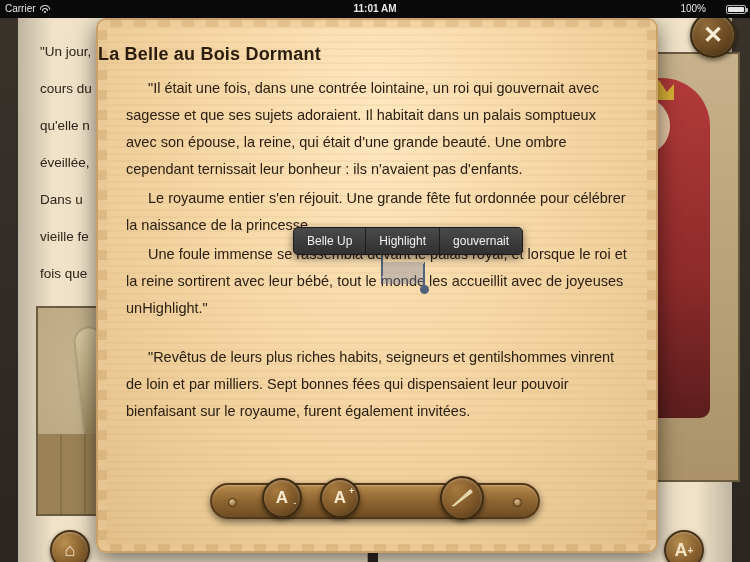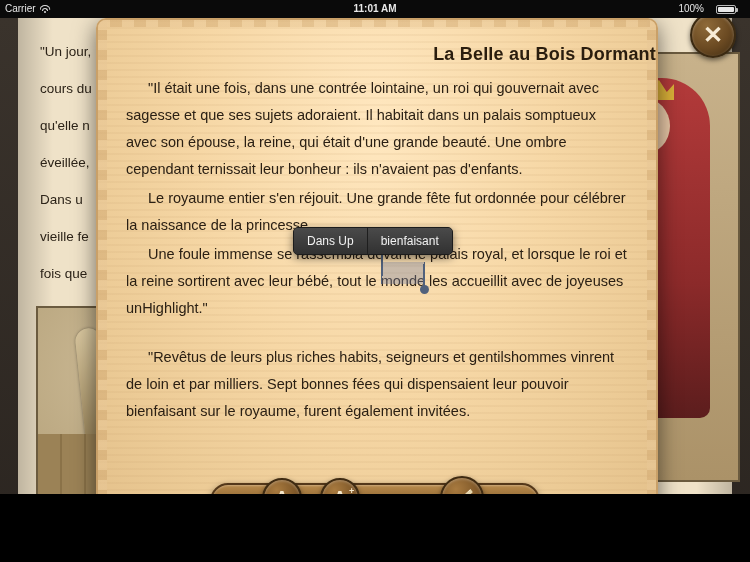--- a/index.html
+++ b/index.html
@@ -5,21 +5,21 @@
   * { box-sizing: border-box; }
   html, body {
     margin: 0; padding: 0;
     width: 750px; height: 562px;
     overflow: hidden;
     font-family: "Liberation Sans", sans-serif;
     background: #000;
   }
   #screen {
     position: relative;
-    width: 750px; height: 494px;
+    width: 750px; height: 562px;
     overflow: hidden;
     background: #2b2b2b;
   }
 
   
   #statusbar {
     position: absolute; top: 0; left: 0;
     width: 750px; height: 18px;
     background: #0a0a0a;
     color: #e8e8e8;
@@ -30,22 +30,22 @@
     z-index: 60;
   }
   #statusbar .sb-left {
     display: flex; align-items: center; gap: 4px;
     padding-left: 5px; width: 200px;
   }
   #statusbar .sb-center {
     flex: 1; text-align: center; font-weight: bold; font-size: 10px;
   }
   #statusbar .sb-right {
-    width: 200px; text-align: right; padding-right: 14px;
-    display: flex; align-items: center; justify-content: flex-end; gap: 12px;
+    width: 200px; text-align: right; padding-right: 4px;
+    display: flex; align-items: center; justify-content: flex-end; gap: 20px;
   }
   .wifi-icon { display: inline-block; width: 11px; height: 9px; position: relative; }
   .wifi-icon i {
     position: absolute; left: 50%; transform: translateX(-50%);
     border: 1.5px solid #ddd; border-bottom: none;
     border-radius: 50% 50% 0 0 / 100% 100% 0 0;
   }
   .wifi-icon i.a { width: 11px; height: 5px; top: 0; }
   .wifi-icon i.b { width: 6px; height: 3px; top: 3px; }
   .wifi-icon i.c { width: 2px; height: 2px; top: 6px; background: #ddd; border: none; border-radius: 50%; }
@@ -187,21 +187,21 @@
   .edge.right { right: 0; top: 0; bottom: 0; width: 9px;
     background: repeating-linear-gradient(180deg, #e8c796 0 10px, #d3ab74 10px 20px); }
   .edge.top { left: 0; right: 0; top: 0; height: 7px;
     background: repeating-linear-gradient(90deg, #e8c796 0 12px, #d3ab74 12px 24px); }
   .edge.bottom { left: 0; right: 0; bottom: 0; height: 7px;
     background: repeating-linear-gradient(90deg, #e8c796 0 12px, #d3ab74 12px 24px); }
 
   #story-title {
     position: relative;
     margin: 24px 0 10px 0;
-    text-align: right;
+    text-align: left;
     font-size: 18px;
     font-weight: bold;
     color: #2a1d0e;
     letter-spacing: .2px;
     z-index: 2;
   }
   #story-body {
     position: relative;
     margin: 0 28px;
     color: #2b2014;
@@ -396,22 +396,23 @@
       <p>Une foule immense se rassembla devant le palais royal, et lorsque le roi et la reine sortirent avec leur bébé, tout le monde les accueillit avec de joyeuses unHighlight."</p>
       <p class="gap">"Revêtus de leurs plus riches habits, seigneurs et gentilshommes vinrent de loin et par milliers. Sept bonnes fées qui dispensaient leur pouvoir bienfaisant sur le royaume, furent également invitées.</p>
     </div>
   </div>
 
   <div style="position:absolute;left:381px;top:262px;width:44px;height:22px;background:rgba(120,130,160,.38);border-left:1px solid #51617c;border-right:1px solid #51617c;z-index:35;"></div>
   <div class="sel-handle start" style="left:381px;top:254px;z-index:36;"></div>
   <div class="sel-handle end" style="left:423px;top:264px;z-index:36;"></div>
 
   <div id="selection-menu">
-    <div class="mi">Dans Up</div>
-    <div class="mi">bienfaisant</div>
+    <div class="mi">Belle Up</div>
+    <div class="mi">Highlight</div>
+    <div class="mi">gouvernait</div>
   </div>
 
   <div id="close-button">
     <span class="x">✕</span>
   </div>
 
   <div id="toolbar">
     <div class="rivet" style="left:16px;"></div>
     <div class="rivet" style="right:16px;"></div>
   </div>

